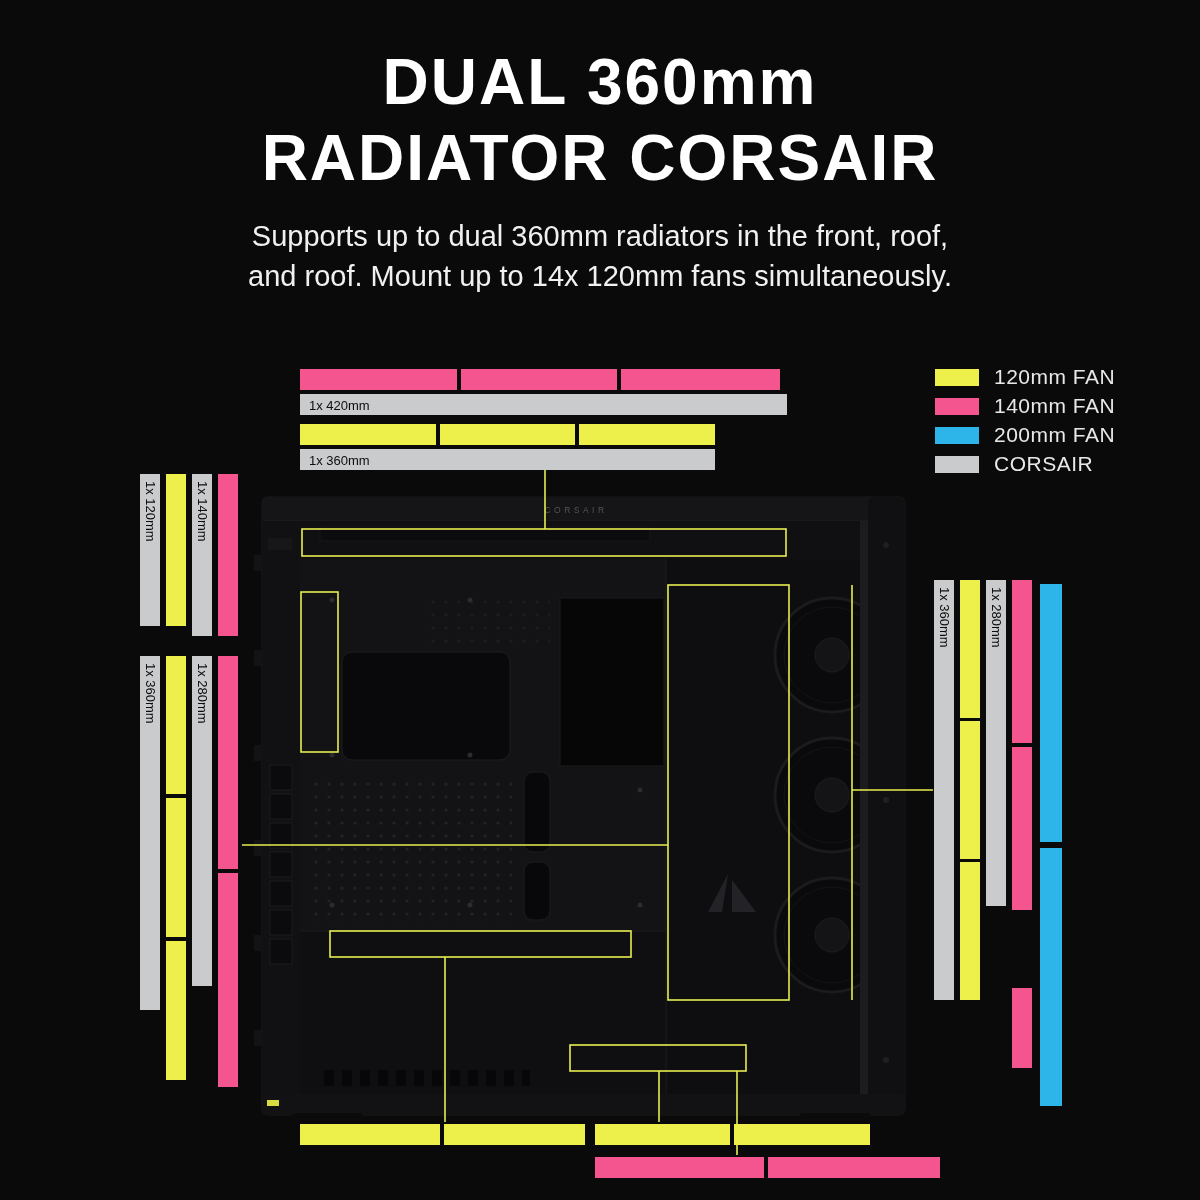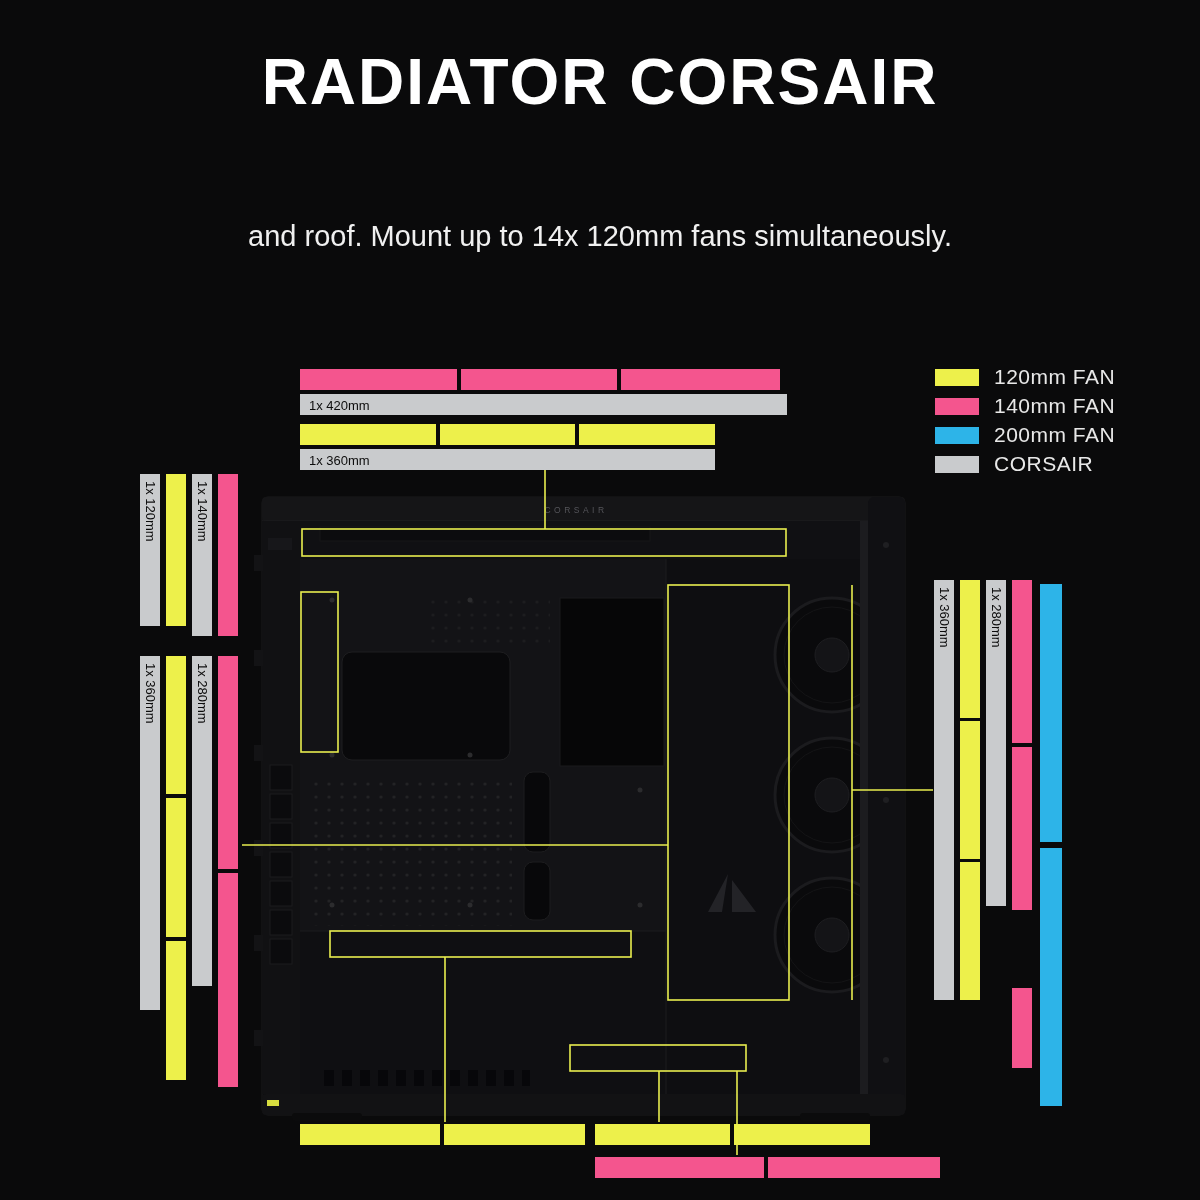--- a/index.html
+++ b/index.html
@@ -25,24 +25,26 @@
          font-size:13px;color:#0d0d0d;white-space:nowrap;}
   .bar-label-v{position:absolute;top:7px;left:50%;transform:translateX(-50%);
          writing-mode:vertical-rl;text-orientation:mixed;font-size:13px;color:#0d0d0d;white-space:nowrap;}
 </style>
 </head>
 <body>
 
 <div class="canvas">
 
   <div class="title">
+    <div>DUAL 360mm</div>
     <div>RADIATOR CORSAIR</div>
   </div>
 
   <div class="subtitle">
+    <div>Supports up to dual 360mm radiators in the front, roof,</div>
     <div>and roof. Mount up to 14x 120mm fans simultaneously.</div>
   </div>
 
   <svg class="case-svg" width="1200" height="1200" viewBox="0 0 1200 1200">
     <defs>
       <pattern id="perf" width="13" height="13" patternUnits="userSpaceOnUse">
         <circle cx="4" cy="4" r="1.6" fill="#232325"></circle>
       </pattern>
       <pattern id="slots" width="18" height="16" patternUnits="userSpaceOnUse">
         <rect width="10" height="16" fill="#07070a"></rect>

